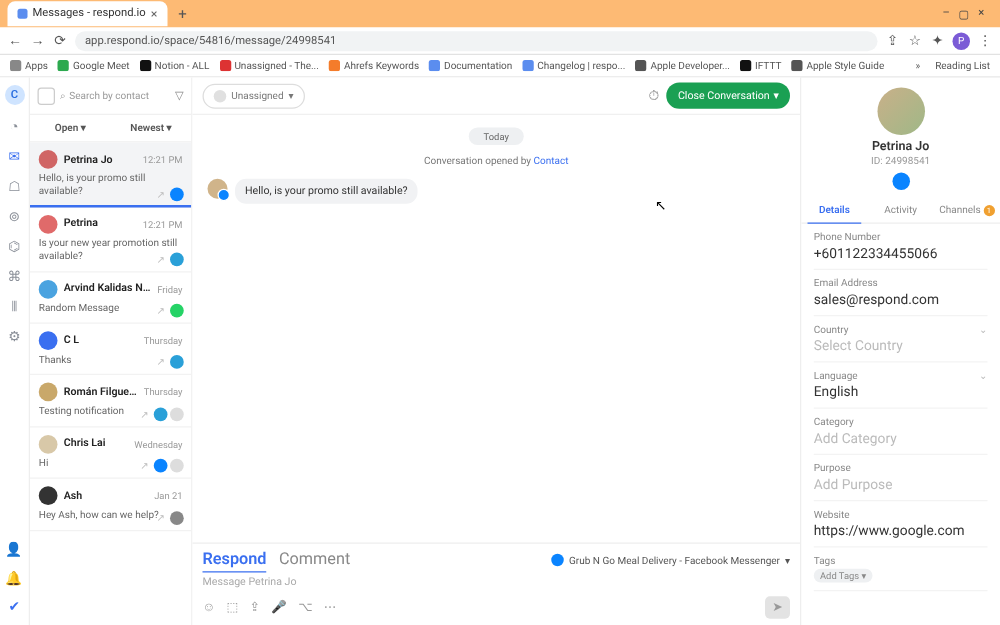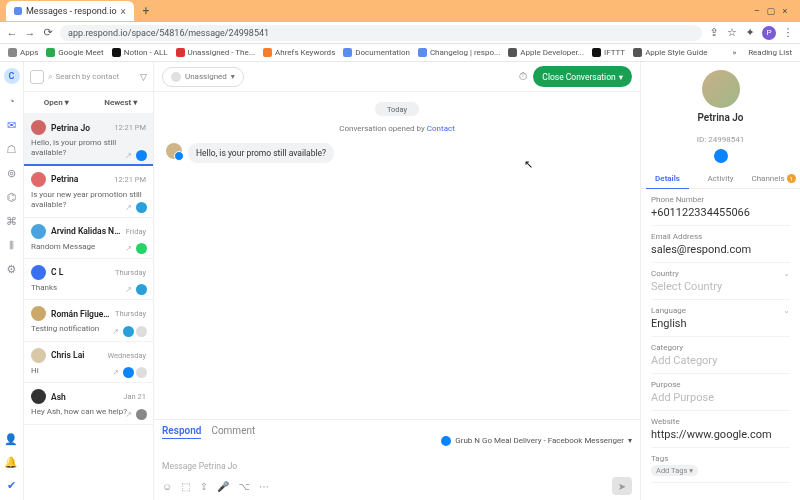--- a/index.html
+++ b/index.html
@@ -51,33 +51,33 @@
 .chat-body{flex:1;padding:10px 12px;position:relative}
 .datepill{margin:0 auto 8px;width:44px;height:14px;background:#eef0f2;border-radius:7px;display:flex;align-items:center;justify-content:center;font-size:7.5px;color:#666}
 .opened{text-align:center;font-size:8px;color:#777;margin-bottom:10px}
 .opened a{color:#3a6ff0;text-decoration:none}
 .msg{display:flex;gap:6px;align-items:flex-start}
 .msg .mav{width:16px;height:16px;border-radius:50%;background:#d0b48a;position:relative;flex-shrink:0}
 .msg .mav::after{content:'';position:absolute;right:-2px;bottom:-2px;width:8px;height:8px;border-radius:50%;background:#0a84ff;border:1px solid #fff}
 .msg .bubble{background:#f1f2f4;border-radius:9px;padding:5px 8px;font-size:8.5px;color:#333}
 .cursor{position:absolute;left:370px;top:66px;font-size:11px;color:#000;pointer-events:none}
 .reply{border-top:1px solid #eee;padding:5px 8px}
-.reply-tabs{display:flex;gap:10px;font-size:10px;margin-bottom:20px}
+.reply-tabs{display:flex;gap:10px;font-size:13px;margin-bottom:1px}
 .reply-tabs .rt{color:#888;padding-bottom:2px;cursor:pointer}
 .reply-tabs .rt.on{color:#3a6ff0;border-bottom:1.5px solid #3a6ff0;font-weight:600}
 .channel-sel{display:flex;align-items:center;gap:4px;font-size:8px;color:#555;margin-bottom:3px}
 .channel-sel .cic{width:10px;height:10px;border-radius:50%;background:#0a84ff}
 .reply-input{height:18px;font-size:8.5px;color:#aaa;padding:2px 0}
 .reply-tools{display:flex;gap:9px;align-items:center;color:#999;font-size:10px}
 .reply-tools .send{margin-left:auto;width:20px;height:18px;background:#e3e3e3;border-radius:4px;display:flex;align-items:center;justify-content:center}
 .side{width:160px;border-left:1px solid #eee;display:flex;flex-direction:column;overflow:hidden}
 .side-prof{padding:8px 0 6px;text-align:center}
 .side-prof .pav{width:38px;height:38px;border-radius:50%;background:linear-gradient(135deg,#c9b089,#9fb887);margin:0 auto 4px}
 .side-prof .pn{font-size:10px;font-weight:600}
-.side-prof .pid{font-size:8px;color:#999;margin-top:12px}
+.side-prof .pid{font-size:8px;color:#999;margin-top:1px}
 .side-prof .pcic{width:14px;height:14px;border-radius:50%;background:#0a84ff;margin:5px auto 0}
 .side-tabs{display:flex;border-bottom:1px solid #eee;font-size:8px}
 .side-tabs .st{flex:1;text-align:center;padding:5px 0;color:#888;cursor:pointer;position:relative}
 .side-tabs .st.on{color:#3a6ff0;font-weight:600}
 .side-tabs .st.on::after{content:'';position:absolute;left:10%;right:10%;bottom:-1px;height:1.5px;background:#3a6ff0}
 .side-tabs .badge{display:inline-block;width:9px;height:9px;border-radius:50%;background:#f0a030;color:#fff;font-size:6px;line-height:9px;margin-left:2px}
 .fields{flex:1;overflow-y:auto;padding:0 10px}
 .fld{padding:6px 0;border-bottom:1px solid #f3f3f3}
 .fld .fl{font-size:8px;color:#888;margin-bottom:2px;display:flex;justify-content:space-between;align-items:center}
 .fld .fv{font-size:11px;color:#333}

